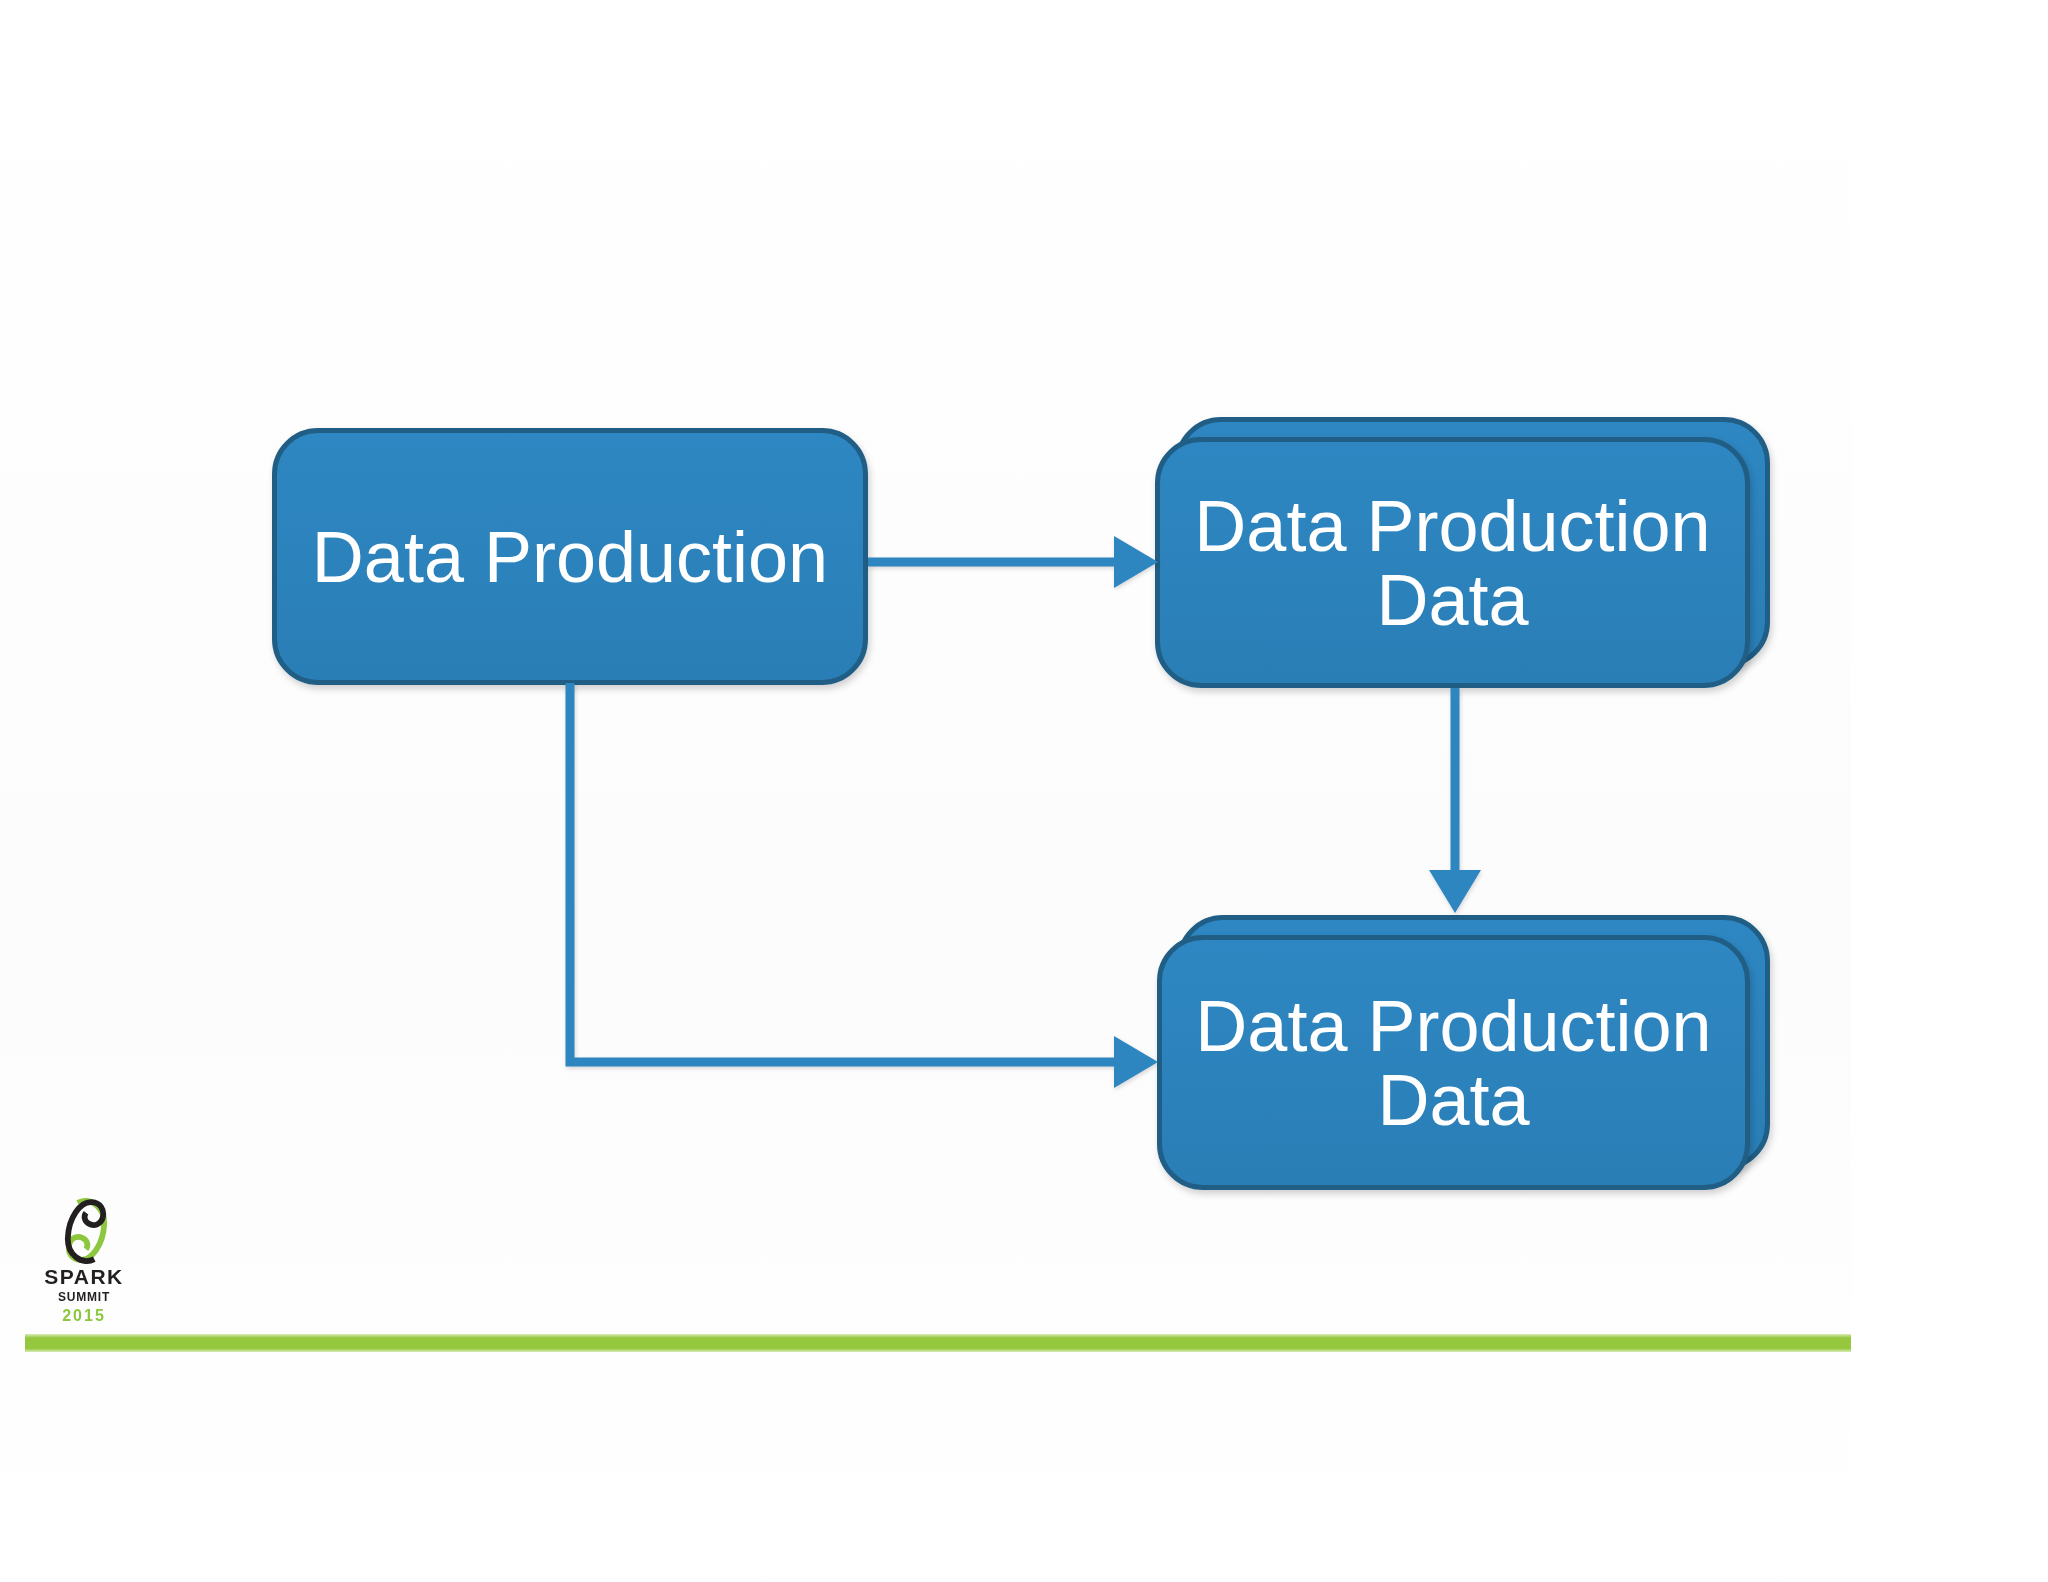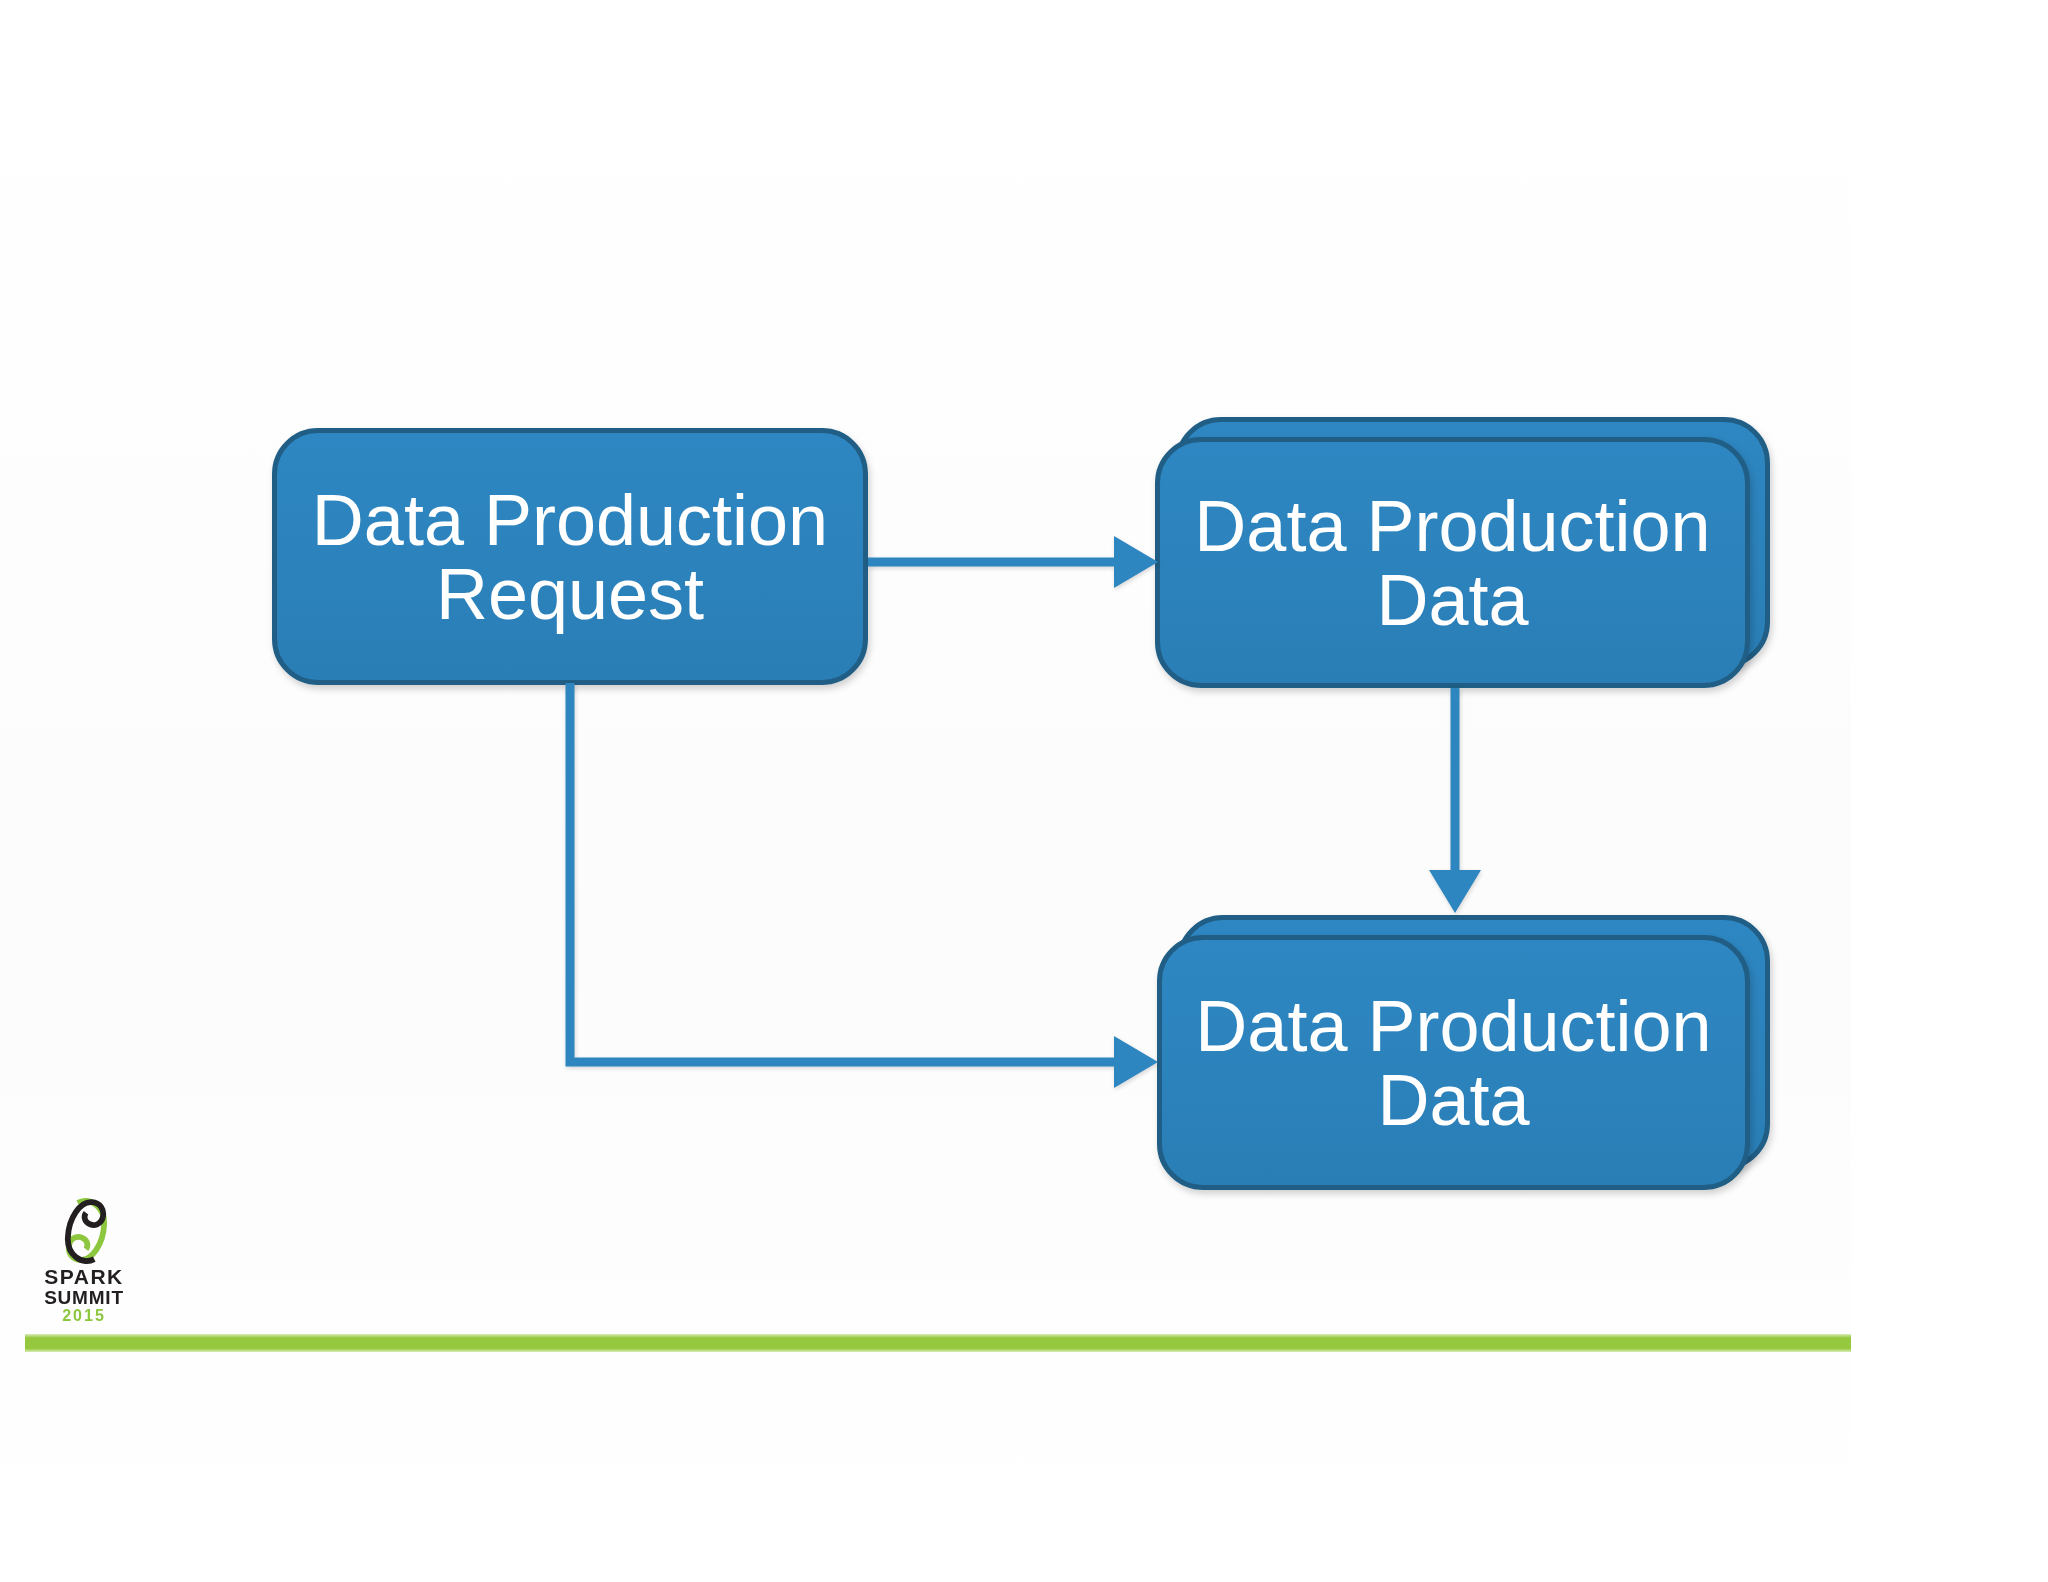--- a/index.html
+++ b/index.html
@@ -95,21 +95,21 @@
   .logo-word1 {
     color: var(--logo_black);
     font-weight: bold;
     font-size: 21px;
     letter-spacing: 1.5px;
     line-height: 22px;
   }
   .logo-word2 {
     color: var(--logo_black);
     font-weight: bold;
-    font-size: 19px;
+    font-size: 12px;
     letter-spacing: 0.8px;
     line-height: 19px;
   }
   .logo-year {
     color: var(--logo_green);
     font-weight: bold;
     font-size: 16px;
     letter-spacing: 2px;
     line-height: 18px;
   }
@@ -130,21 +130,20 @@
 </style>
 </head>
 <body>
 
 <div class="slide">
 
   <div class="node" id="node-request">
     <div class="layer front"></div>
     <div class="node-label">
       <span>Data Production</span>
-      <span>Request</span>
     </div>
   </div>
 
   <div class="node" id="node-goal">
     <div class="layer back"></div>
     <div class="layer front"></div>
     <div class="node-label">
       <span>Data Production</span>
       <span>Data</span>
     </div>

